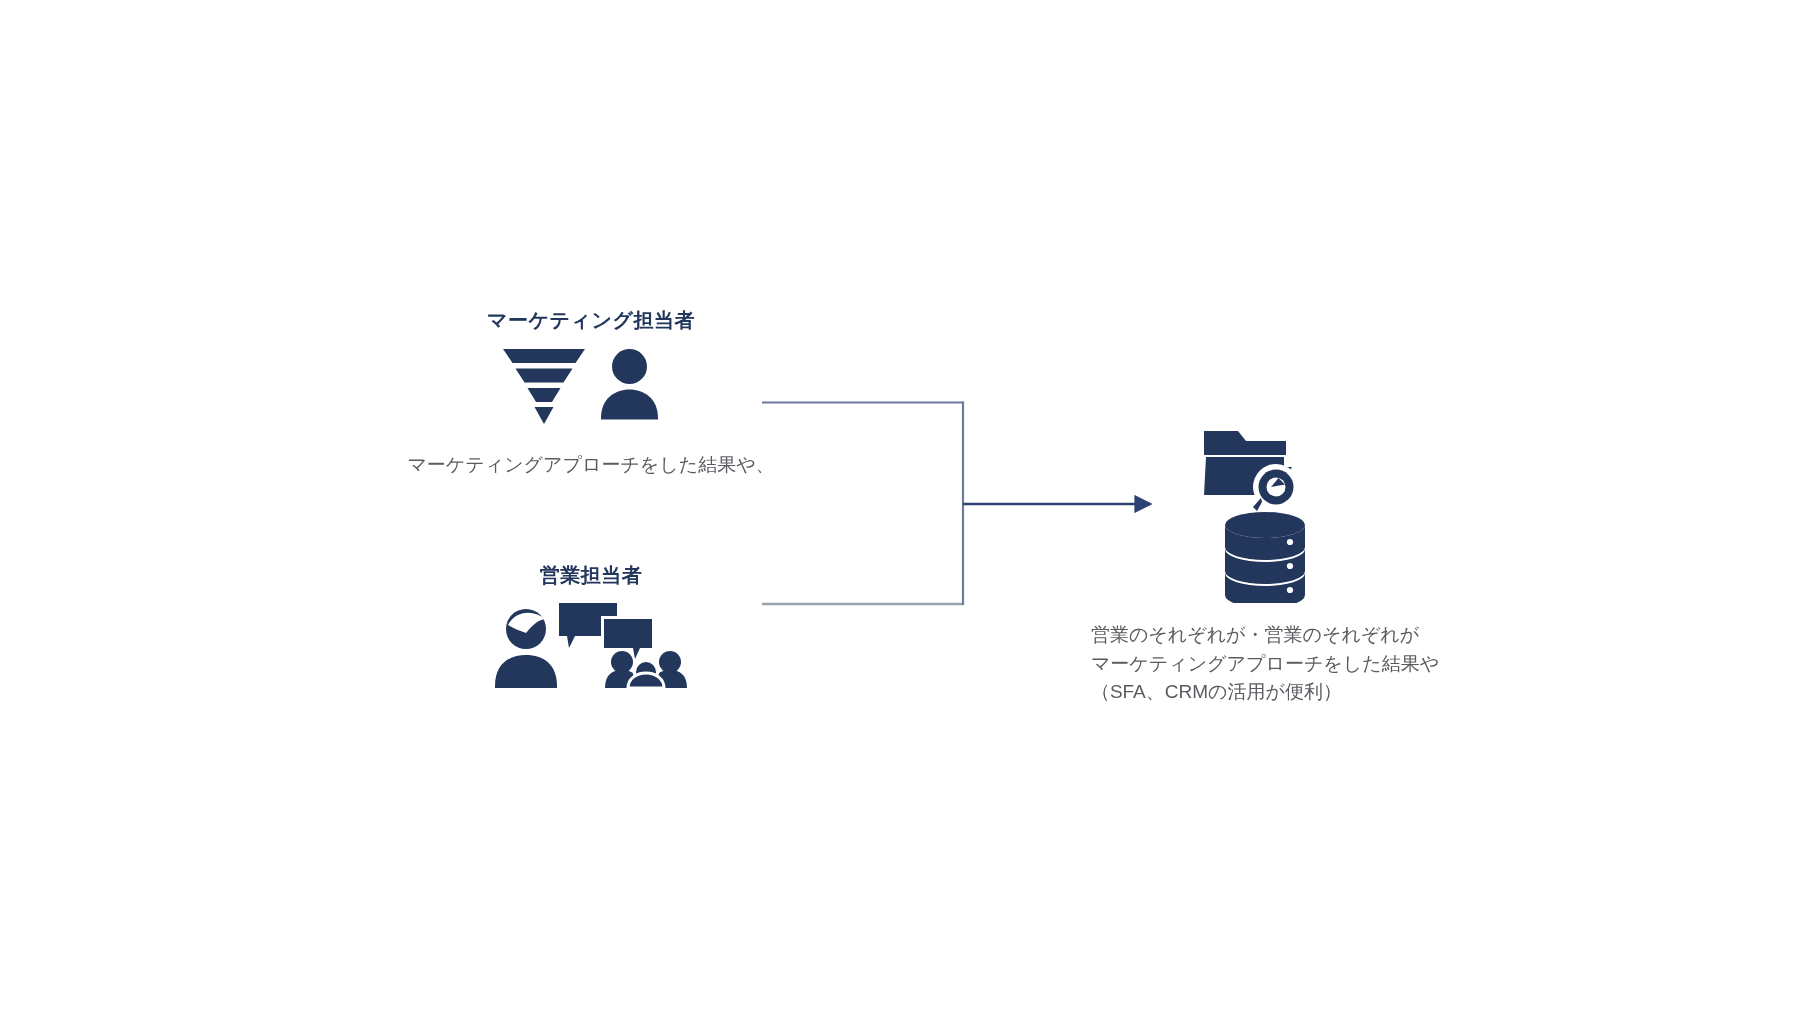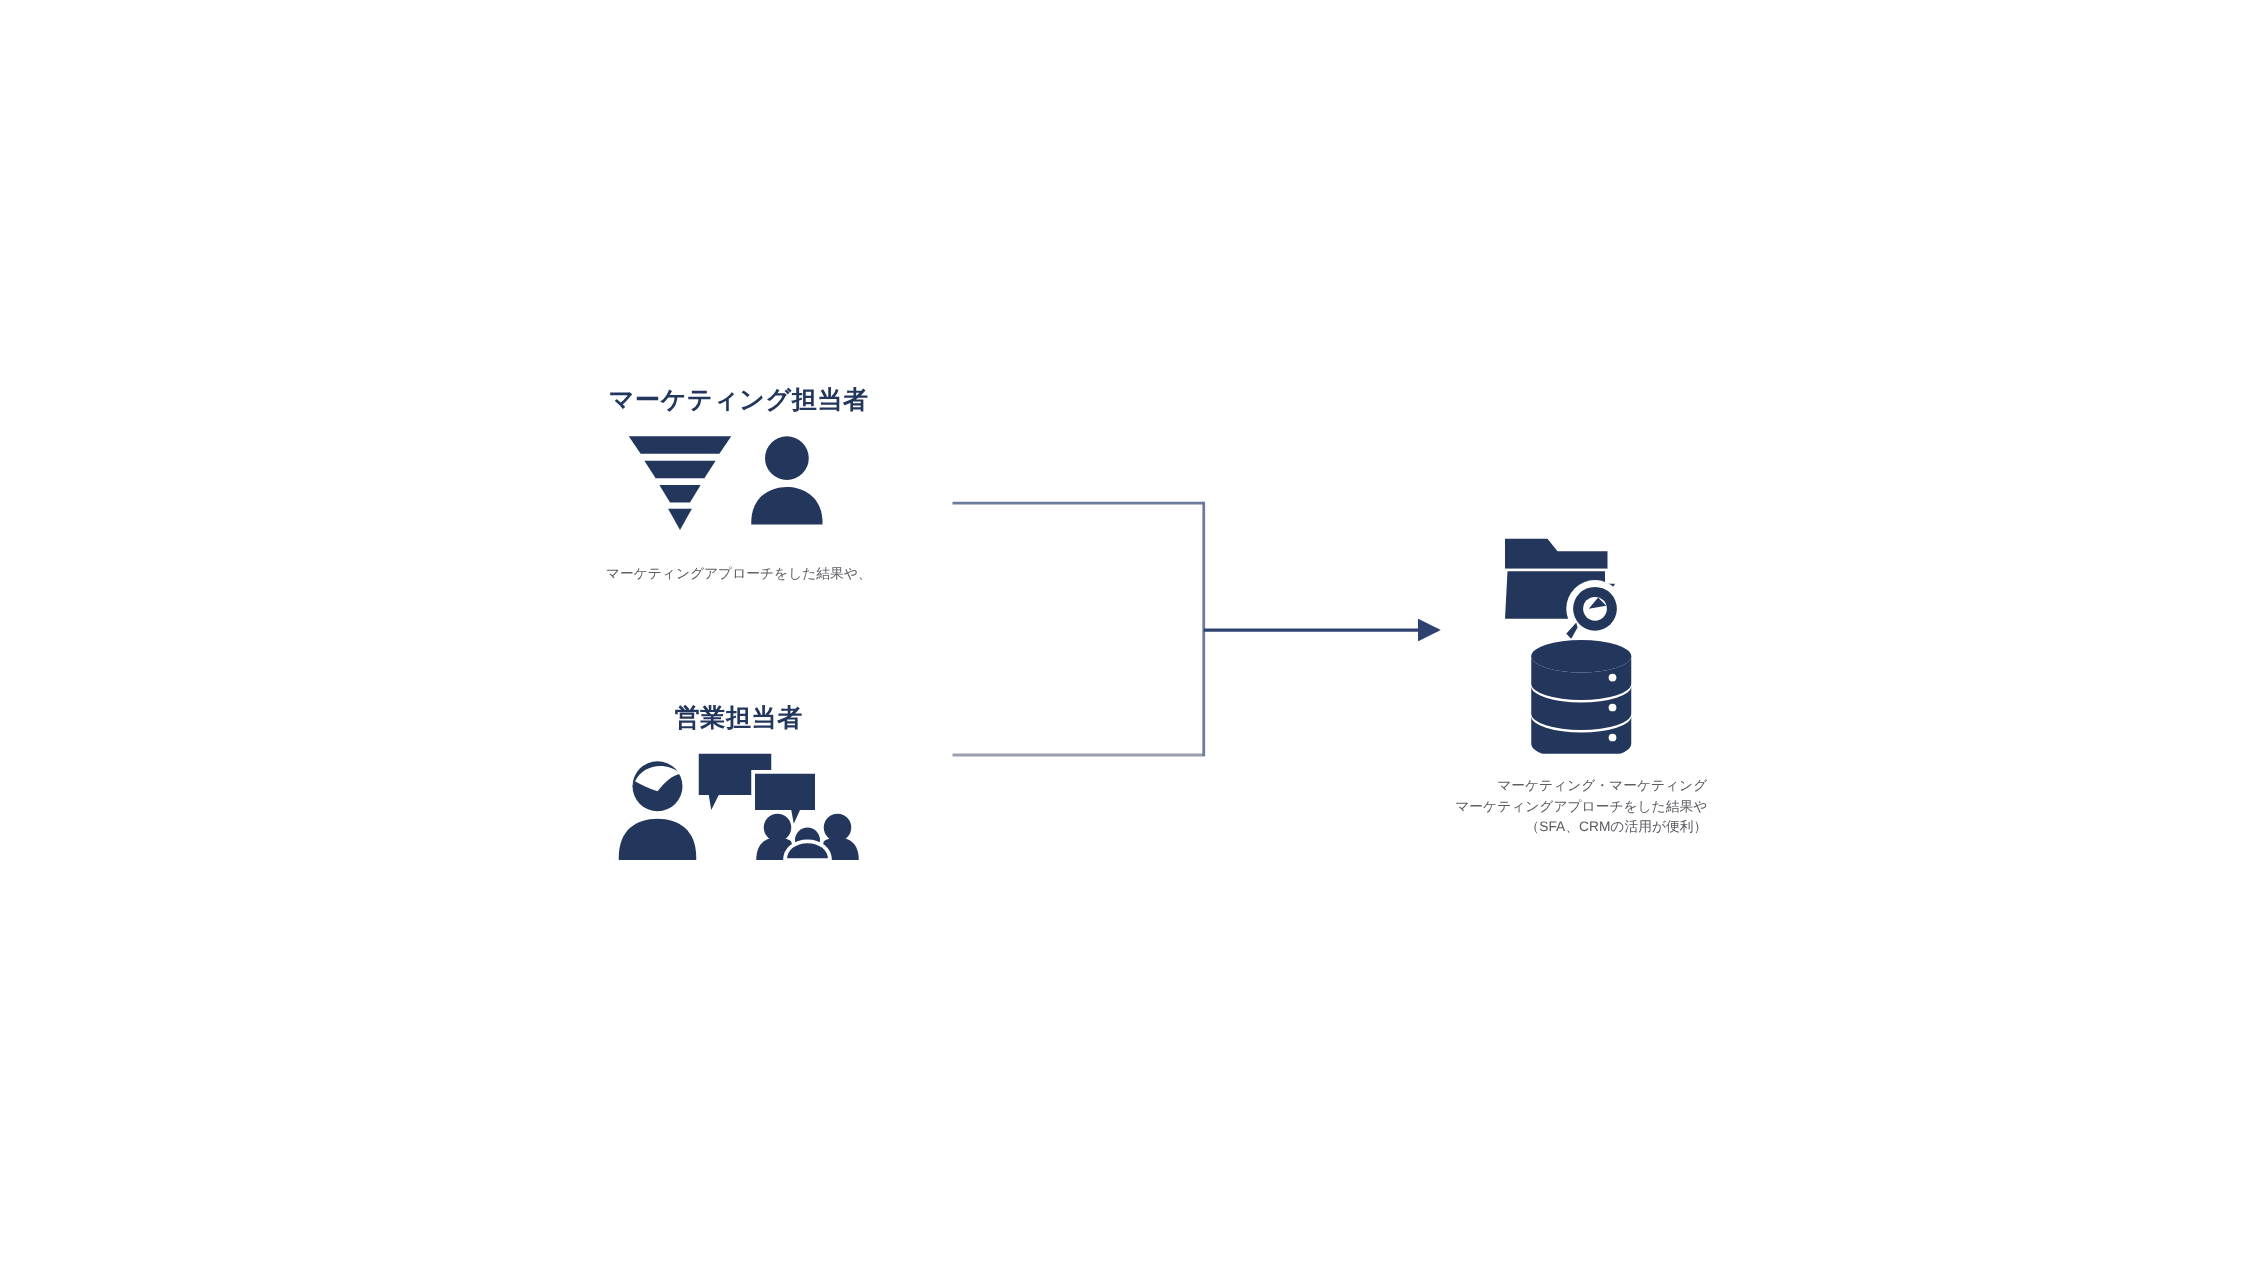--- a/index.html
+++ b/index.html
@@ -29,24 +29,24 @@
   .node-title {
     font-size: 20px;
     font-weight: bold;
     color: #23365c;
     letter-spacing: 0.5px;
     line-height: 1.3;
     white-space: nowrap;
     margin: 0 0 14px 0;
   }
   .node-caption {
-    font-size: 11px;
+    font-size: 19px;
     color: #595b60;
     line-height: 1.46;
-    text-align: right;
+    text-align: left;
     white-space: nowrap;
     margin: 0;
   }
   .node-caption span { display: block; }
 
   .icon-wrap {
     display: flex;
     align-items: flex-end;
     justify-content: center;
   }
@@ -167,19 +167,19 @@
           <path d="M25,124 L25,146 A40,13 0 0 0 105,146 L105,124 A40,13 0 0 1 25,124 Z"></path>
           <path d="M25,148 L25,170 A40,13 0 0 0 105,170 L105,148 A40,13 0 0 1 25,148 Z"></path>
           <circle cx="90" cy="117" r="3.1" fill="#ffffff"></circle>
           <circle cx="90" cy="141" r="3.1" fill="#ffffff"></circle>
           <circle cx="90" cy="165" r="3.1" fill="#ffffff"></circle>
         </g>
       </svg>
     </div>
 
     <div class="node-caption">
-      <span>マーケティング・マーケティング</span>
+      <span>営業のそれぞれが・営業のそれぞれが</span>
       <span>マーケティングアプローチをした結果や</span>
       <span>（SFA、CRMの活用が便利）</span>
     </div>
   </div>
 
 </div>
 
 </body></html>

